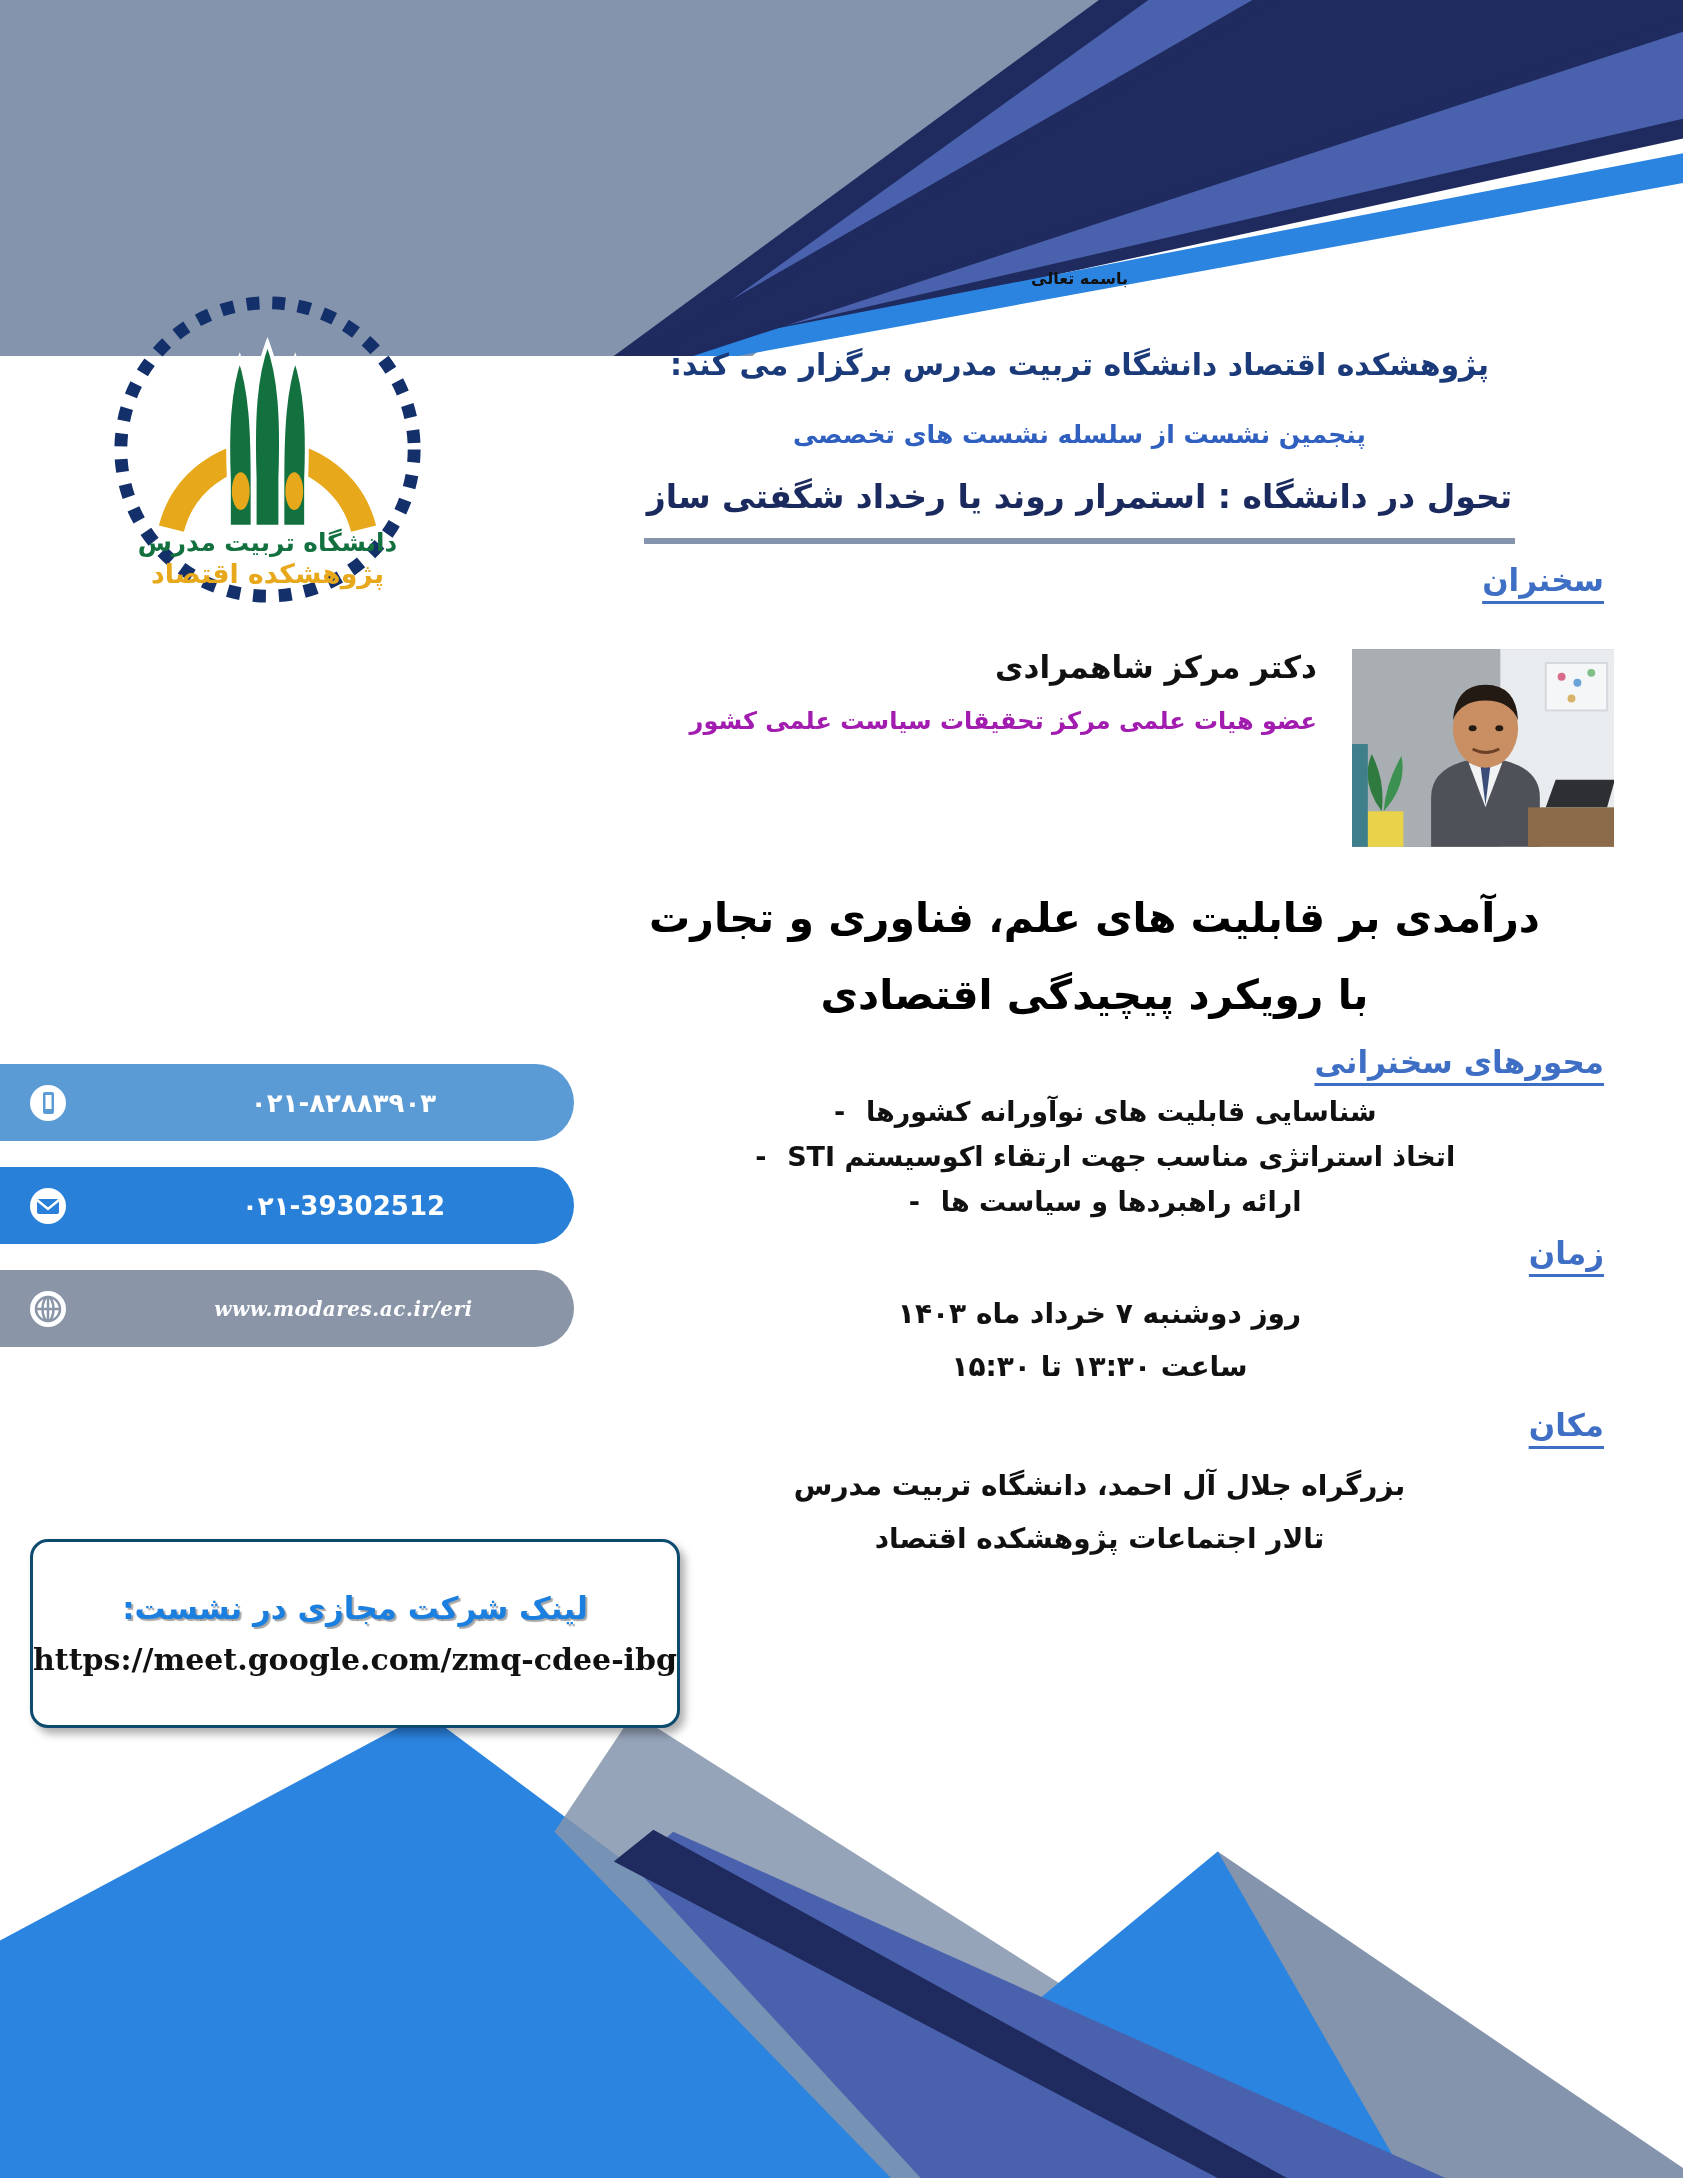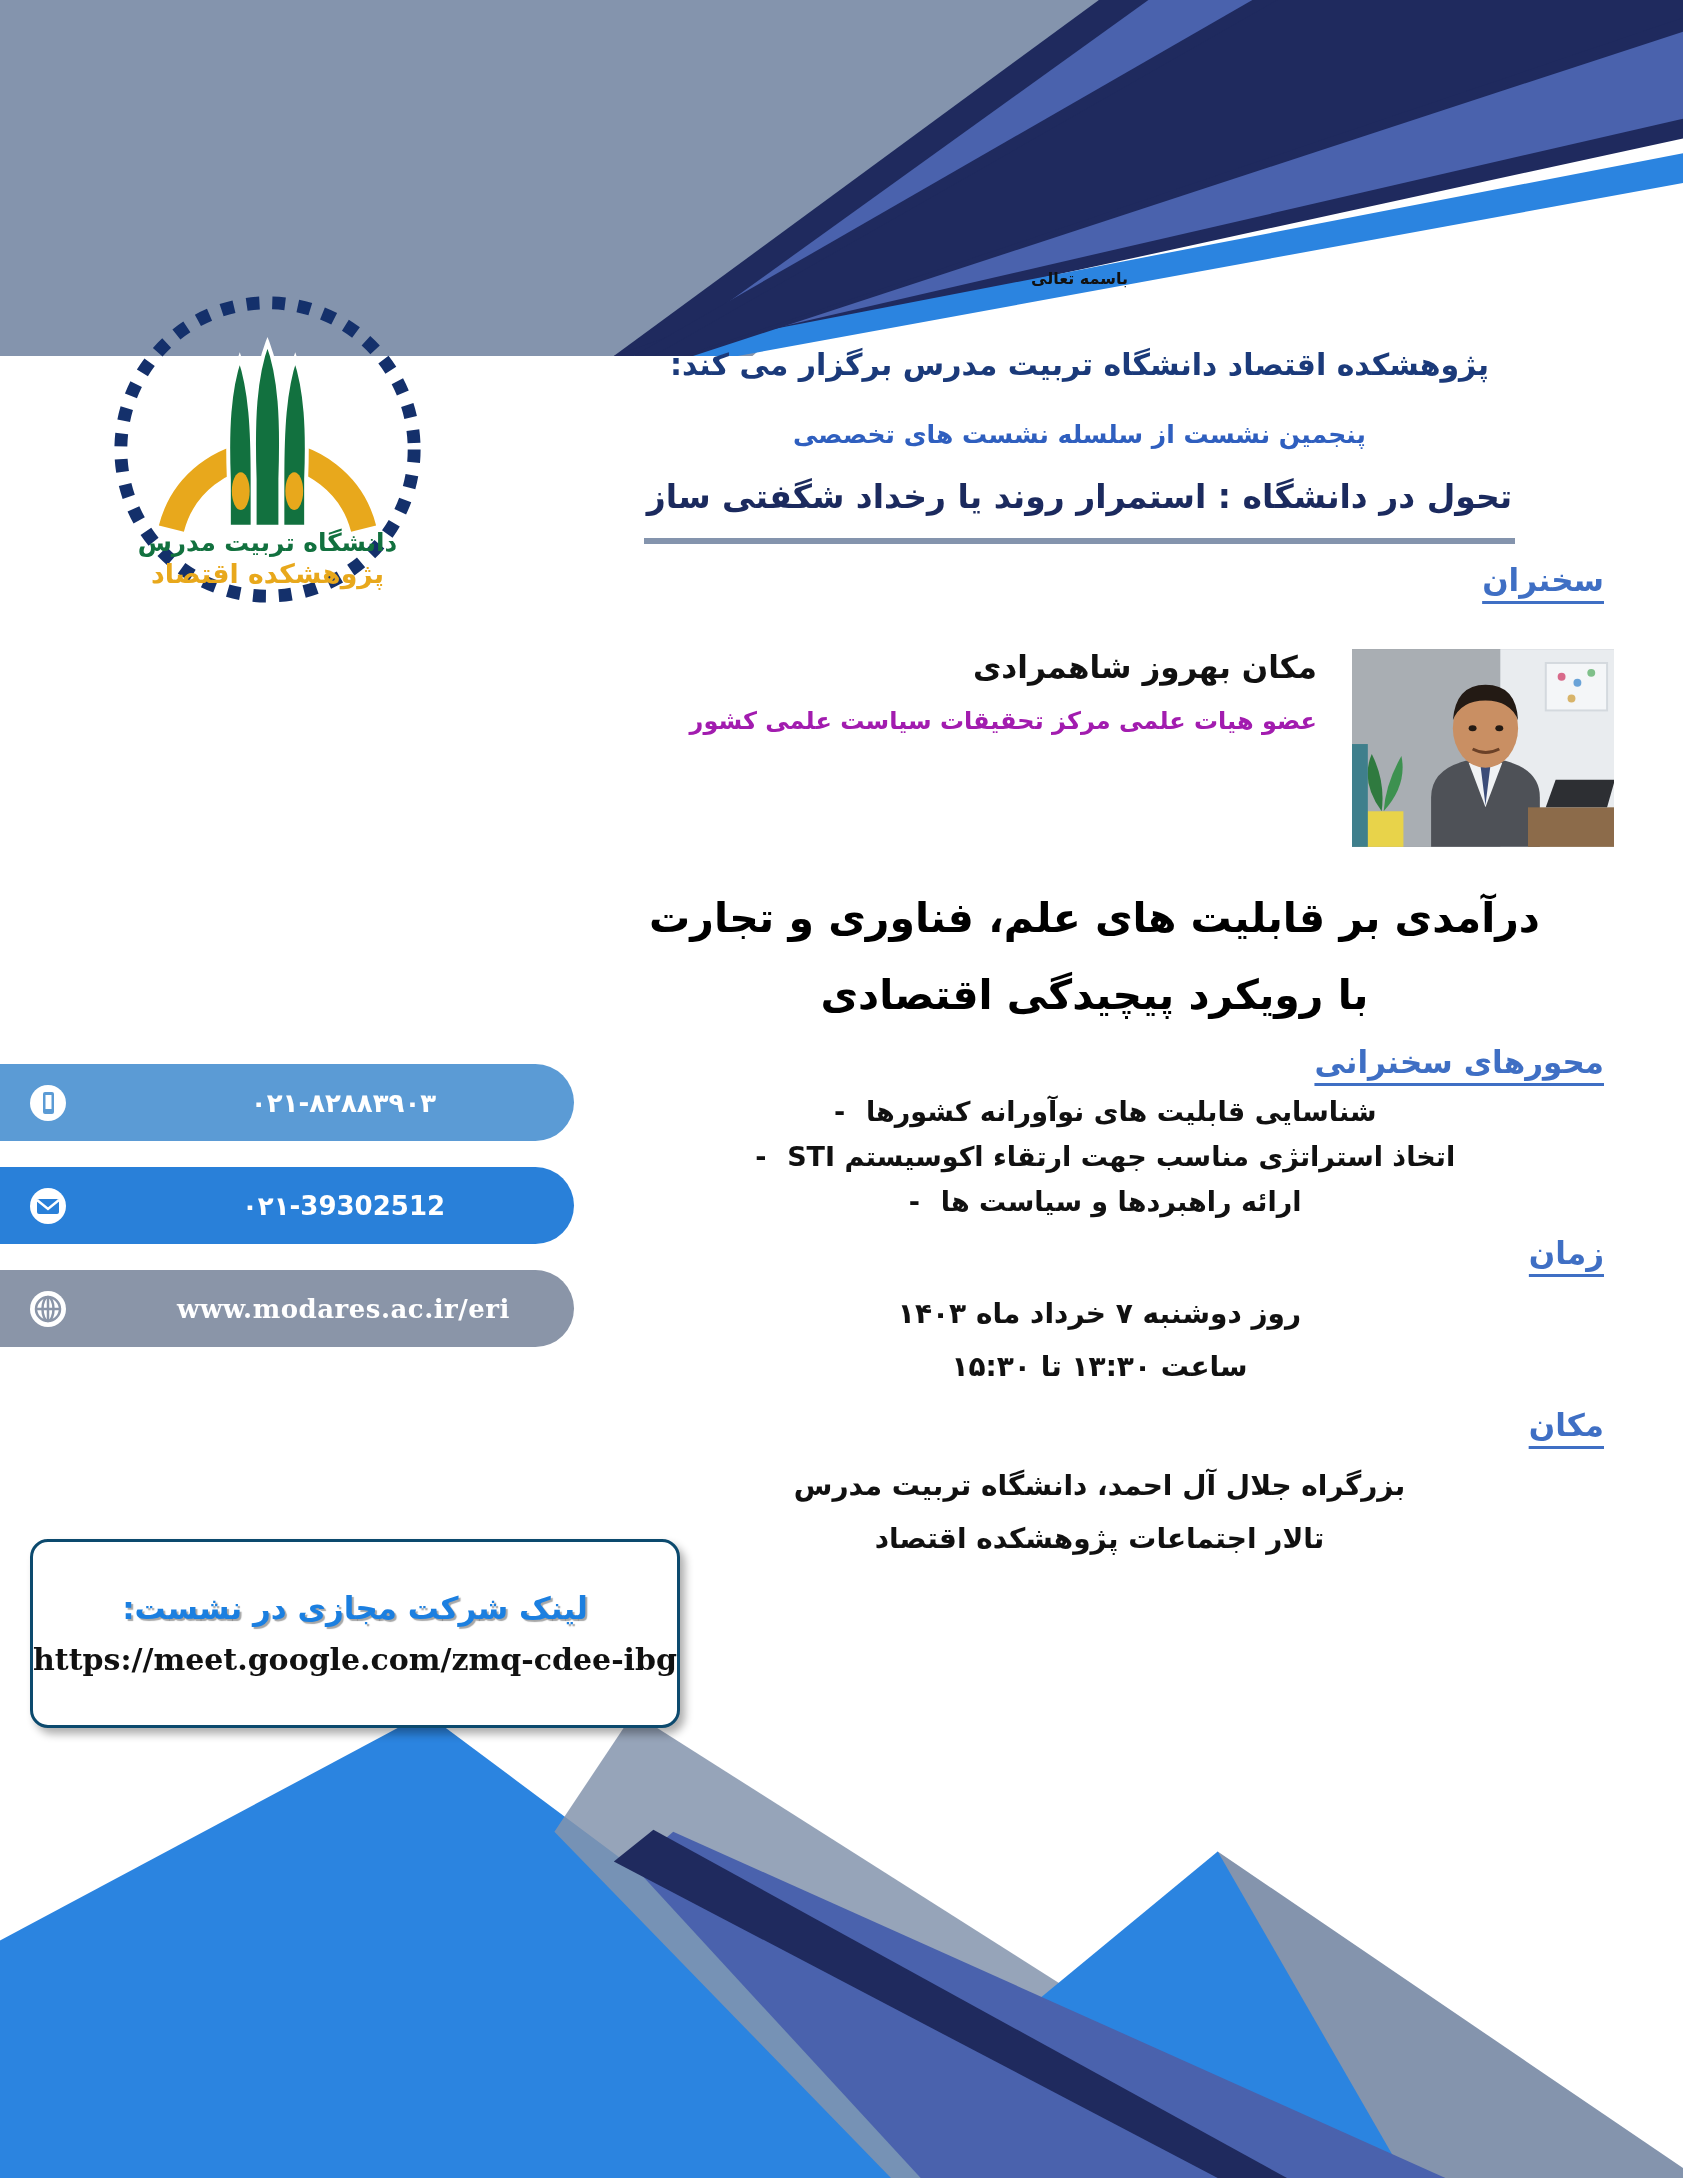--- a/index.html
+++ b/index.html
@@ -179,21 +179,22 @@
     text-align:center;
     font-size:26px;
     font-weight:bold;
     letter-spacing:0.5px;
     padding-left:24px;
     direction:rtl;
   }
   .pill.latin .pill-text{
     direction:ltr;
     font-family:"DejaVu Serif","Liberation Serif",serif;
-    font-size:26px;
+    font-size:20px;
+    font-style:italic;
   }
 
   
   #meet-box{
     position:absolute;left:30px;top:1539px;
     width:644px;height:183px;
     background:#fff;
     border:3px solid #0c4a6e;
     border-radius:18px;
     box-shadow:5px 6px 8px rgba(0,0,0,.32);
@@ -296,21 +297,21 @@
           <rect x="178" y="160" width="87" height="40" fill="#8c6b4a"></rect>
           <polygon points="196,160 258,160 266,132 206,132" fill="#2d2f33"></polygon>
 
           <rect x="8" y="164" width="44" height="36" fill="#e8d34a"></rect>
           <path d="M30 164 Q8 134 20 106 Q34 134 30 164 Z" fill="#2f7a3f"></path>
           <path d="M32 164 Q56 138 50 108 Q34 136 32 164 Z" fill="#3d9150"></path>
           <rect x="0" y="96" width="16" height="104" fill="#3f7f8c"></rect>
         </svg>
       </div>
       <div class="speaker-text">
-        <div class="speaker-name">مکان بهروز شاهمرادی</div>
+        <div class="speaker-name">دکتر مرکز شاهمرادی</div>
         <div class="speaker-affil">عضو هیات علمی مرکز تحقیقات سیاست علمی کشور</div>
       </div>
     </div>
 
     <div class="talk-title">درآمدی بر قابلیت های علم، فناوری و تجارت</div>
     <div class="talk-title" style="margin-top:18px;">با رویکرد پیچیدگی اقتصادی</div>
 
     <div class="sec-head">محورهای سخنرانی</div>
     <ul class="bullets">
       <li>

